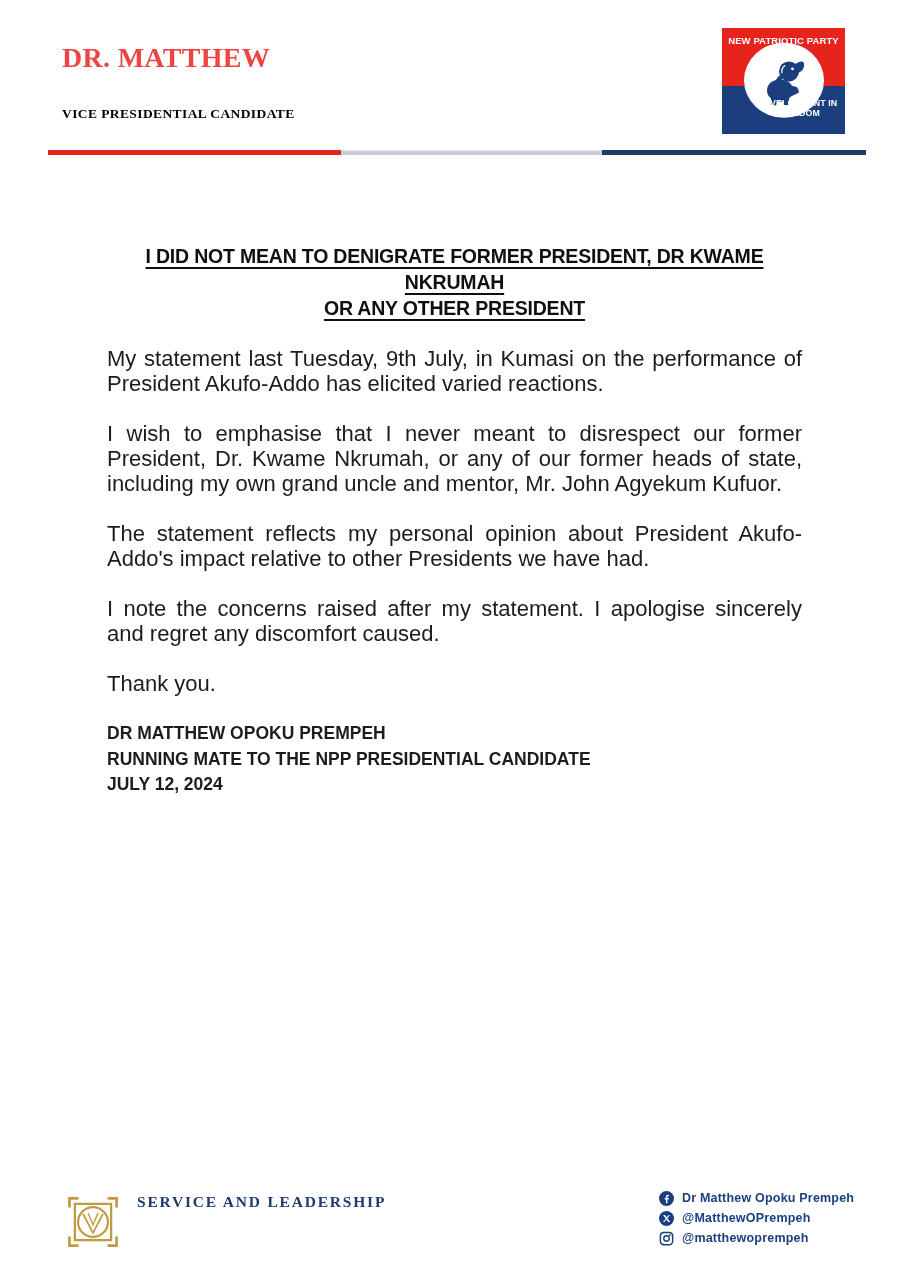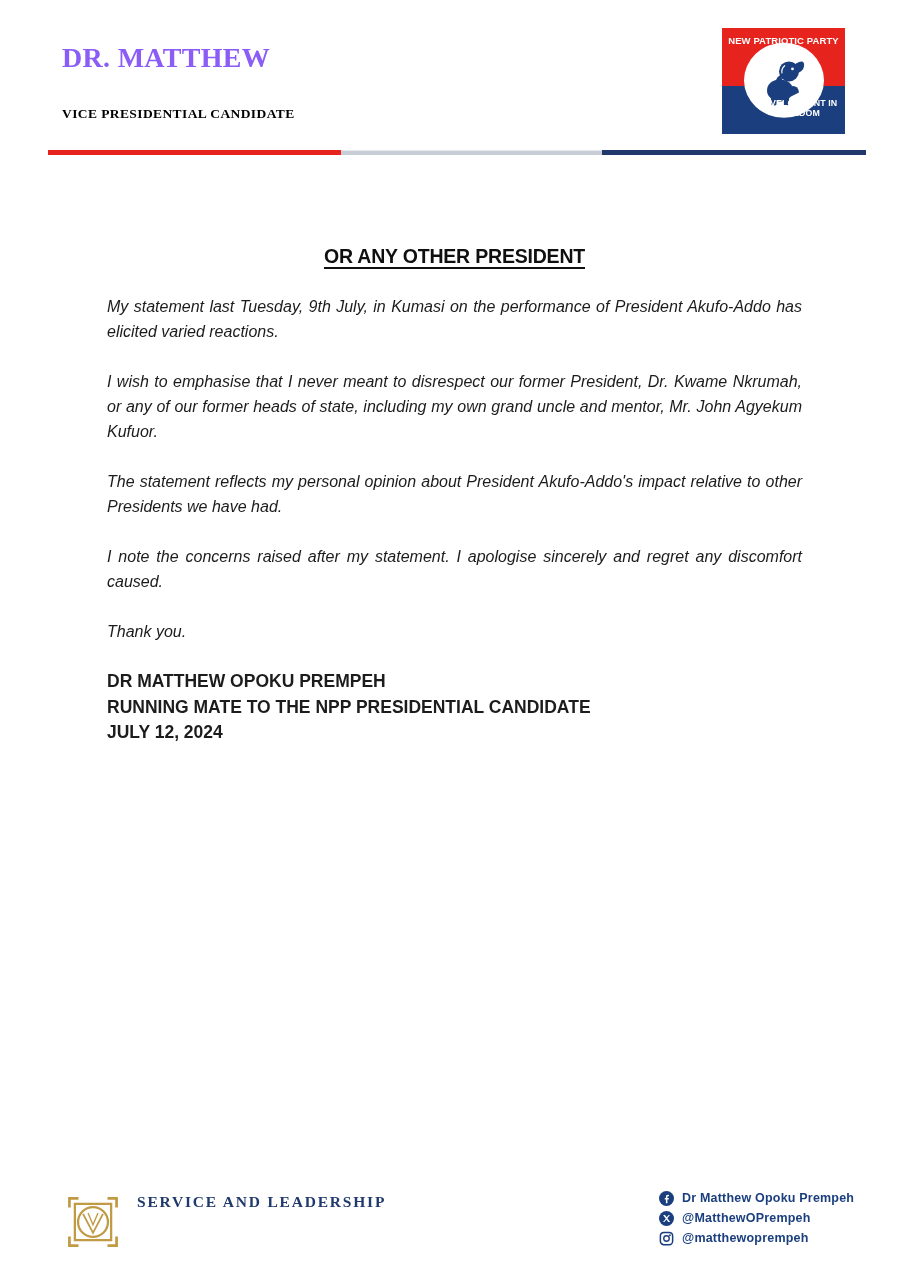--- a/index.html
+++ b/index.html
@@ -6,21 +6,21 @@
   .page {
     position:relative; width:904px; height:1280px; margin:0 auto;
     background:#ffffff; overflow:hidden;
     font-family:"Liberation Sans", sans-serif; color:#1c1c1c;
   }
 
   
   .header-name {
     position:absolute; left:62px; top:42px;
     font-family:"Liberation Serif", serif; font-weight:700;
-    color:#8b5cf6; font-size:28px; line-height:31px; letter-spacing:0.3px;
+    color:#ef4444; font-size:28px; line-height:31px; letter-spacing:0.3px;
   }
   .header-sub {
     position:absolute; left:62px; top:106px;
     font-family:"Liberation Serif", serif; font-weight:700;
     color:#000000; font-size:13.5px; letter-spacing:0.4px;
   }
 
   
   .npp-logo { position:absolute; left:722px; top:28px; width:123px; height:106px;border-radius:6px; }
   .npp-top   { position:absolute; left:0; top:0; width:100%; height:58px; background:#e6231d; }
@@ -48,21 +48,21 @@
 
   
   .content { position:absolute; left:107px; top:243px; width:695px; }
   .title-block { margin:0 0 25px 0; letter-spacing:-0.2px; }
   .title-line {
     text-align:center; font-weight:700; font-size:19.5px; line-height:26px; color:#0f0f0f;
   }
   .title-line span {
     text-decoration:underline; text-decoration-thickness:2px; text-underline-offset:4px;
   }
-  p.body { text-align:justify; font-size:16px; line-height:25px; margin:0 0 25px 0;font-style:italic; }
+  p.body { text-align:justify; font-size:22px; line-height:25px; margin:0 0 25px 0; }
   .sig-line { font-weight:700; font-size:17.5px; line-height:25.5px; }
 
   
   .footer-left { position:absolute; left:64px; top:1193px; display:flex; align-items:flex-start; gap:15px; }
   .sl-logo { width:58px; height:58px; display:block; }
   .motto {
     font-family:"Liberation Serif", serif; font-weight:700;
     font-size:15.5px; letter-spacing:1.8px; color:#203a6d;
   }
   .footer-right { position:absolute; left:659px; top:1190px; display:flex; flex-direction:column; gap:4px; }
@@ -102,20 +102,21 @@
   </div>
 
   <div class="divider">
     <div class="seg1"></div>
     <div class="seg2"></div>
     <div class="seg3"></div>
   </div>
 
   <div class="content">
     <div class="title-block">
+      <div class="title-line"><span>I DID NOT MEAN TO DENIGRATE FORMER PRESIDENT, DR KWAME NKRUMAH</span></div>
       <div class="title-line"><span>OR ANY OTHER PRESIDENT</span></div>
     </div>
 
     <p class="body">My statement last Tuesday, 9th July, in Kumasi on the performance of President Akufo-Addo has elicited varied reactions.</p>
     <p class="body">I wish to emphasise that I never meant to disrespect our former President,  Dr. Kwame Nkrumah, or any of our former heads of state, including my own grand uncle and mentor, Mr. John Agyekum Kufuor.</p>
     <p class="body">The statement reflects my personal opinion about President Akufo-Addo's impact relative to other Presidents we have had.</p>
     <p class="body">I note the concerns raised after my statement. I apologise sincerely and regret any discomfort caused.</p>
     <p class="body">Thank you.</p>
 
     <div>

